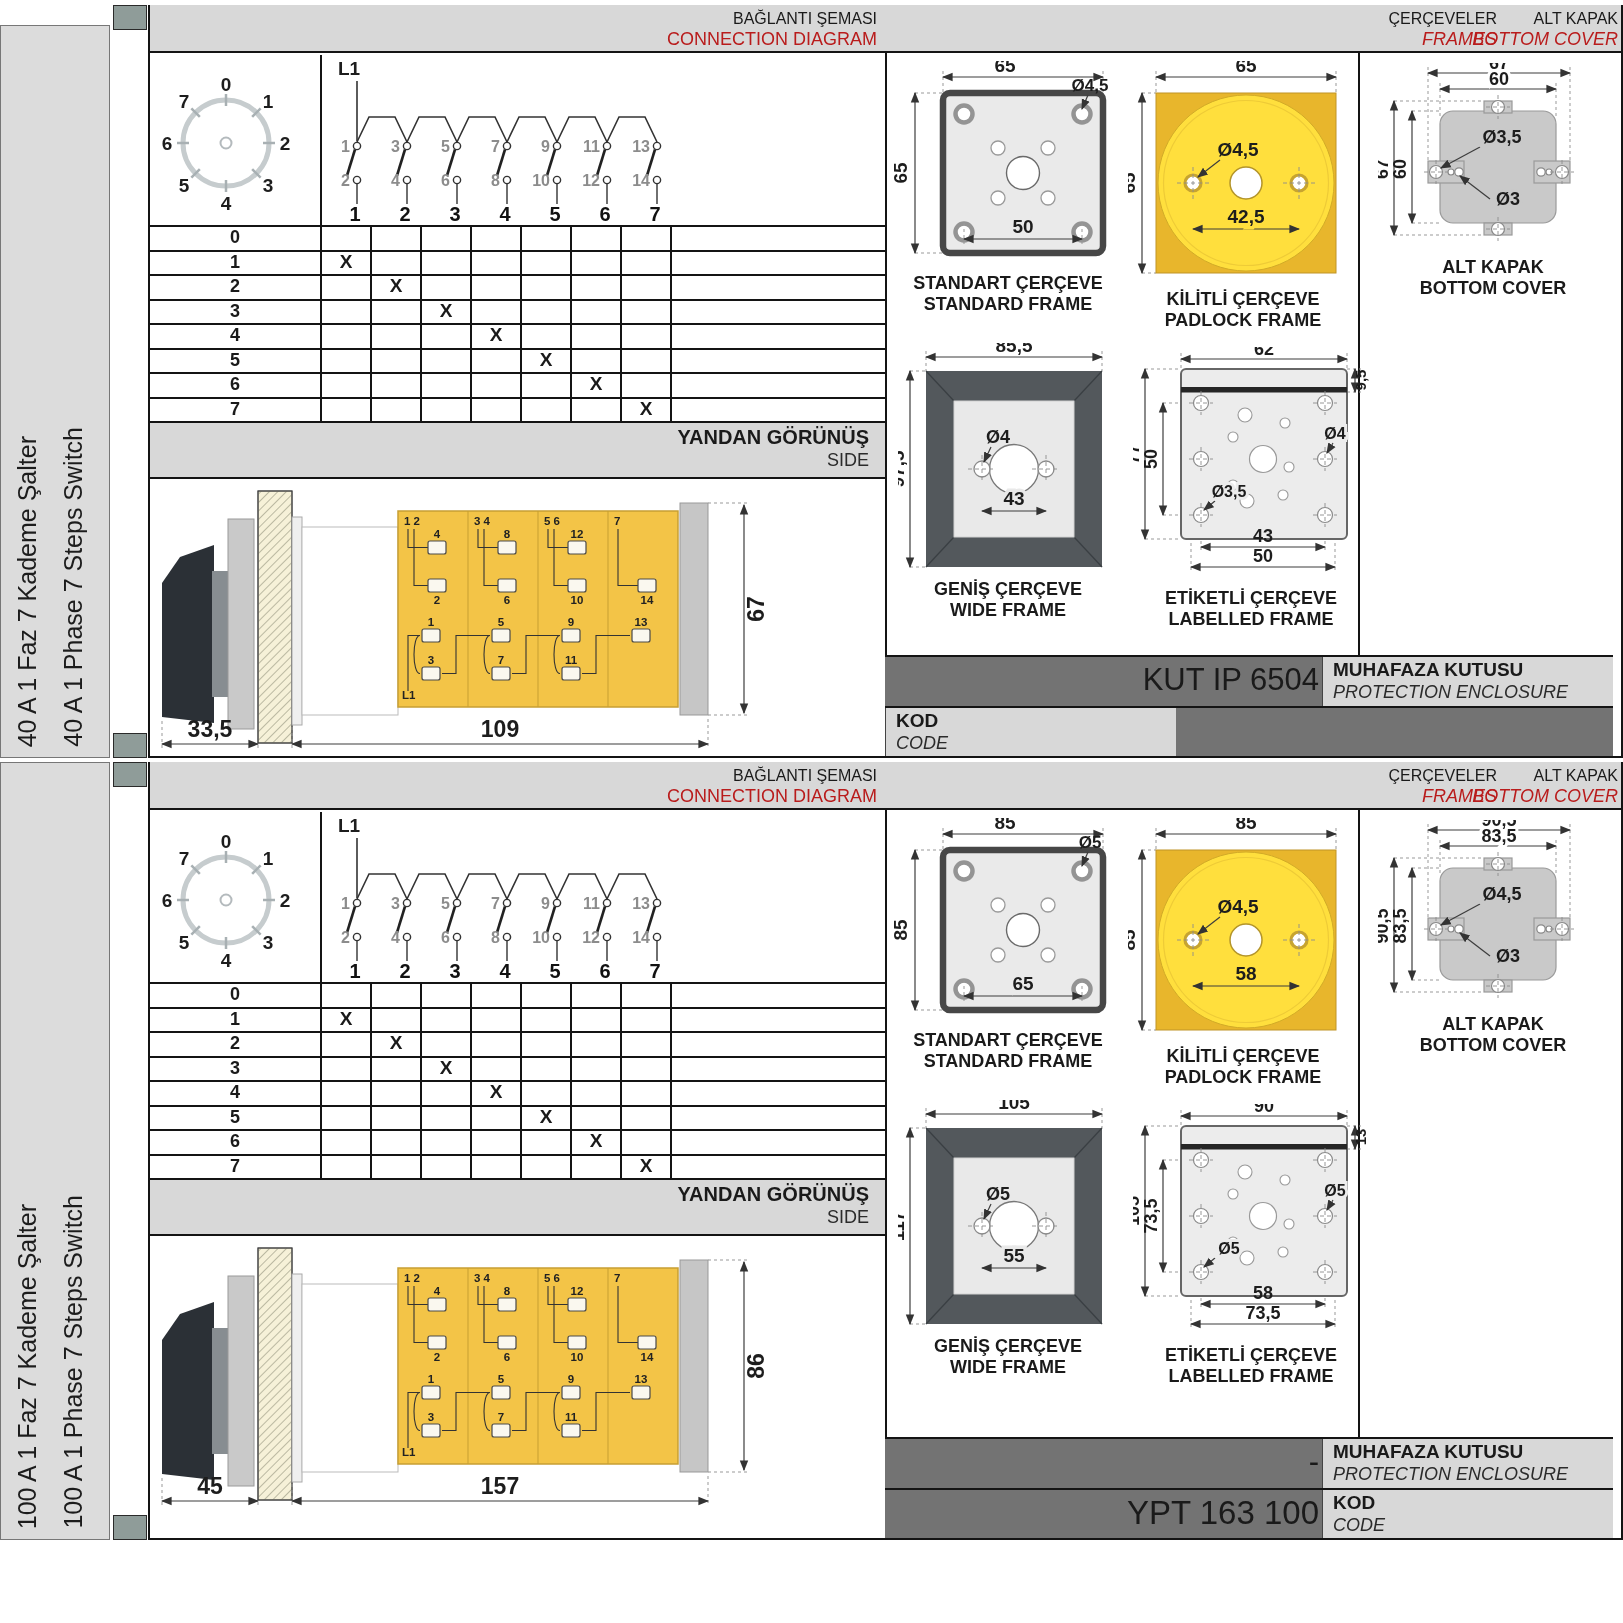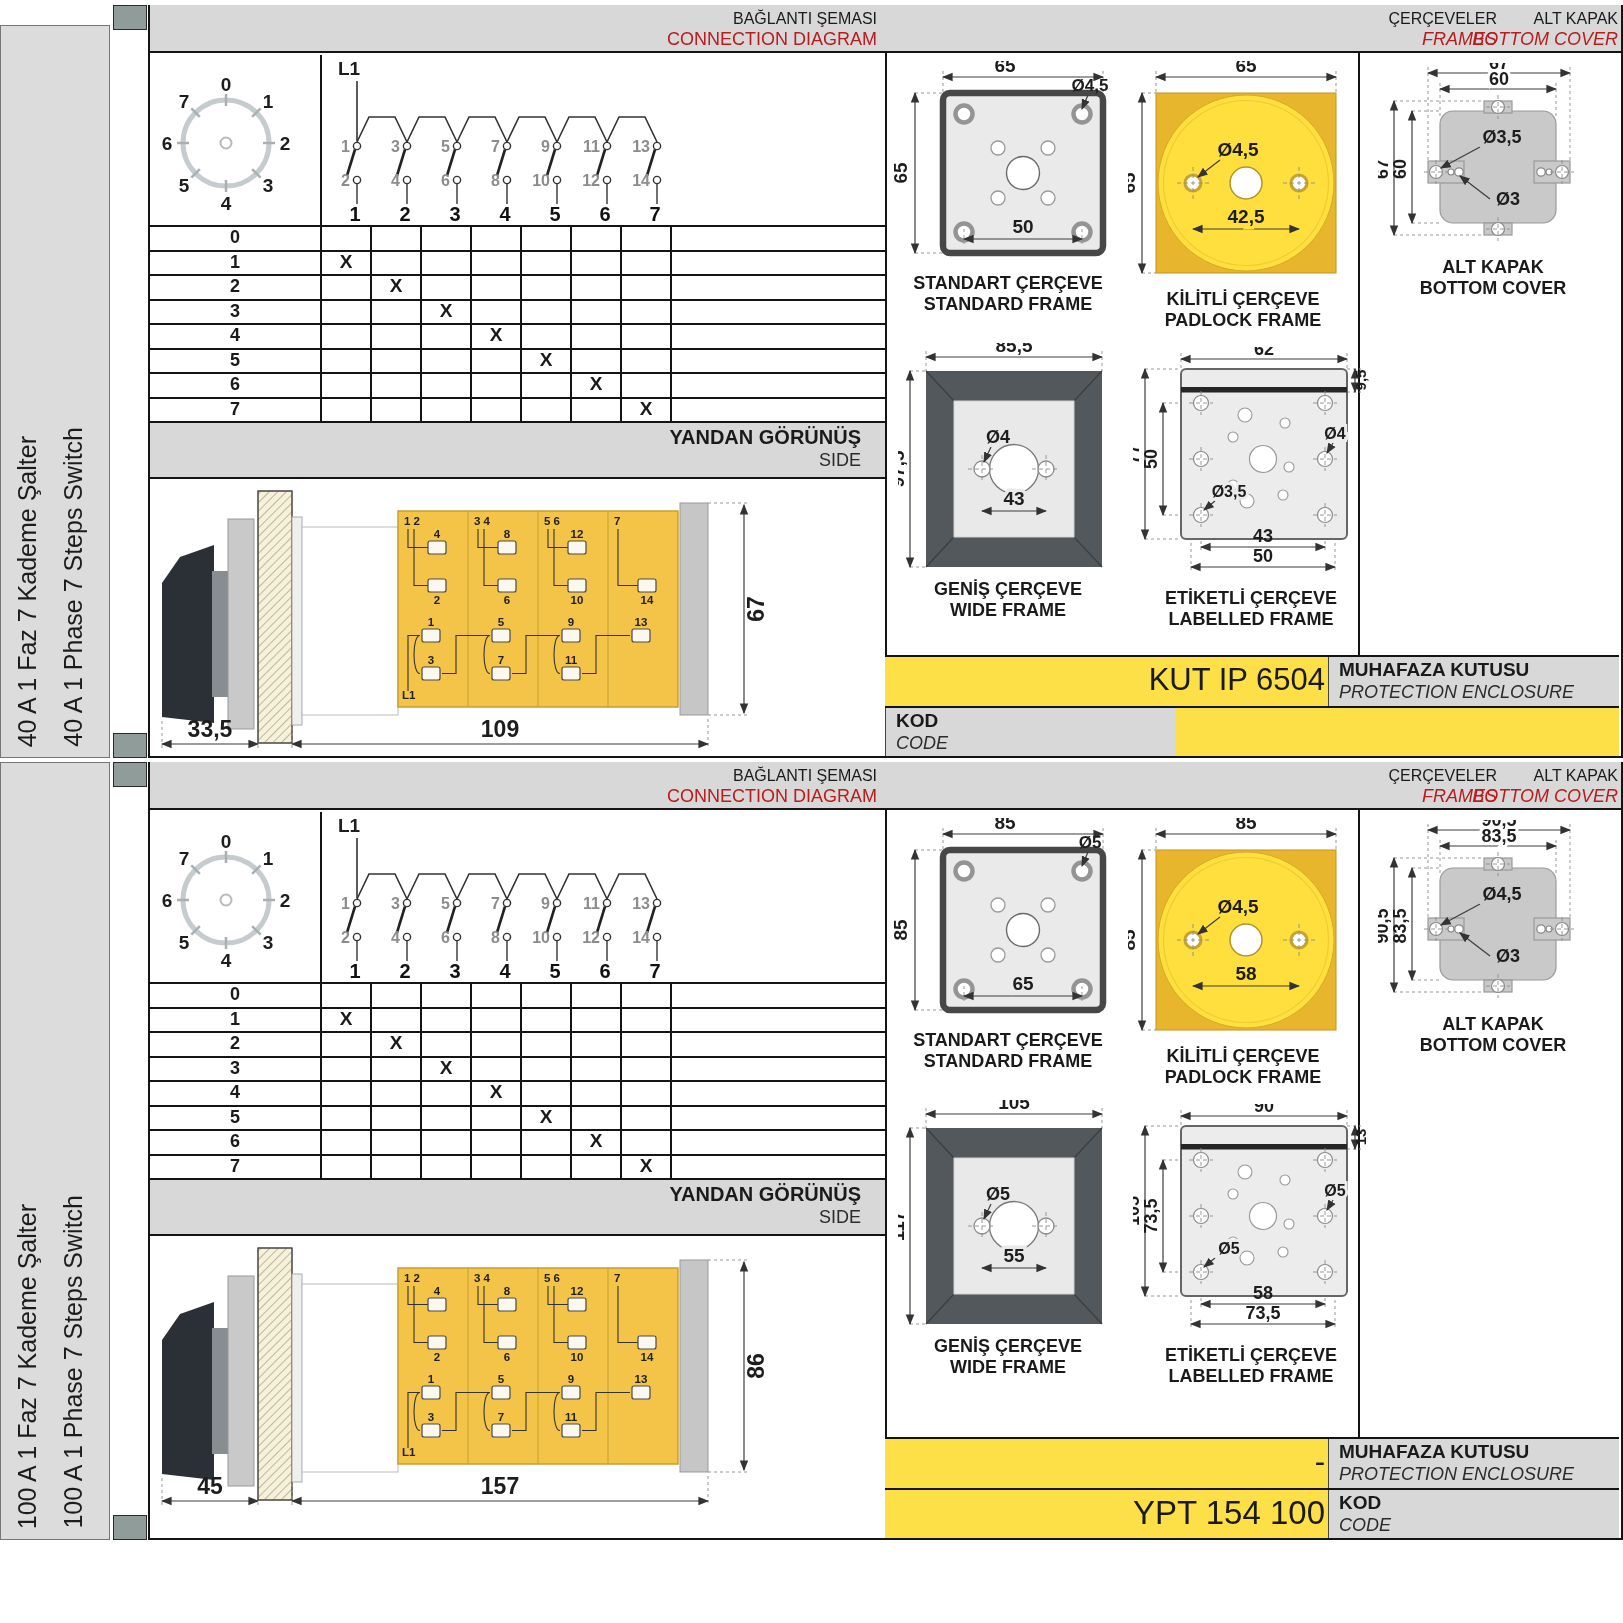--- a/index.html
+++ b/index.html
@@ -31,34 +31,34 @@
   .dialcell{position:absolute;left:150px;top:50px;width:172px;height:170px;border-right:2.5px solid #141414;box-sizing:border-box;}
   .chain{position:absolute;left:324px;top:50px;width:561px;height:170px;}
 
   .xtable{position:absolute;left:150px;top:220px;width:735px;height:196px;border-top:2.5px solid #141414;box-sizing:border-box;}
   .trow{display:flex;height:24.5px;box-sizing:border-box;border-bottom:2.5px solid #141414;}
   .trow:last-child{border-bottom:none;}
   .lab{width:172px;border-right:2.5px solid #141414;box-sizing:border-box;text-align:center;font-weight:bold;font-size:18px;line-height:21px;}
   .c{width:50px;border-right:2.5px solid #141414;box-sizing:border-box;text-align:center;font-weight:bold;font-size:19px;line-height:20px;}
   .wc{flex:1;}
 
-  .sideband{position:absolute;left:150px;top:416px;width:735px;height:58px;background:#d8d8d8;border-top:2.5px solid #141414;border-bottom:2.5px solid #141414;box-sizing:border-box;text-align:right;padding-right:24px;line-height:23px;}
+  .sideband{position:absolute;left:150px;top:416px;width:735px;height:58px;background:#d8d8d8;border-top:2.5px solid #141414;border-bottom:2.5px solid #141414;box-sizing:border-box;text-align:right;padding-right:16px;line-height:23px;}
   .sideband .tr{font-weight:bold;font-size:20px;padding-top:3px;}
   .sideband .en{font-size:18px;color:#2b2b2b;}
   .sideview{position:absolute;left:150px;top:478px;width:735px;height:272px;}
 
   .dg{position:absolute;}
   .cap{position:absolute;text-align:center;font-weight:bold;font-size:18px;line-height:21px;}
   .d-std{left:893px;top:56px;} .cap-std{left:883px;top:268px;width:250px;}
   .d-pad{left:1128px;top:56px;} .cap-pad{left:1118px;top:284px;width:250px;}
   .d-wide{left:898px;top:338px;} .cap-wide{left:893px;top:574px;width:230px;text-align:center;}
   .d-lab{left:1133px;top:342px;} .cap-lab{left:1128px;top:583px;width:246px;}
   .d-cov{left:1378px;top:58px;} .cap-cov{left:1373px;top:252px;width:240px;}
 
-  .coderow{position:absolute;left:885px;right:4px;border-top:2.5px solid #141414;display:flex;box-sizing:border-box;background:#fde047;}
+  .coderow{position:absolute;left:885px;right:10px;border-top:2.5px solid #141414;display:flex;box-sizing:border-box;background:#737373;}
   .cr1{bottom:52px;height:51px;} .cr2{bottom:2px;height:50px;}
   .codeval{flex:1;text-align:right;padding-right:3px;font-size:31px;line-height:46px;white-space:nowrap;}
   .cr2 .codeval{font-size:33px;}
   .codelab{width:291px;background:#d8d8d8;border-left:1.5px solid #444;box-sizing:border-box;padding:2px 6px 16px 10px;line-height:22px;}
   .codelab .tr{font-weight:bold;font-size:19px;}
   .codelab .en{font-style:italic;font-size:18px;color:#2b2b2b;}
 
   svg text{font-family:"Liberation Sans",sans-serif;}
   .dimtxt{font-weight:bold;fill:#1d1d1d;}
   .dimln{stroke:#3d3d3d;stroke-width:1.2;fill:none;}
@@ -1336,21 +1336,21 @@
   </div>
 
   <div class="coderow cr1">
     <div class="codeval">-</div>
     <div class="codelab">
       <div class="tr">MUHAFAZA KUTUSU</div>
       <div class="en">PROTECTION ENCLOSURE</div>
     </div>
   </div>
   <div class="coderow cr2">
-    <div class="codeval">YPT 154 100</div>
+    <div class="codeval">YPT 163 100</div>
     <div class="codelab">
       <div class="tr">KOD</div>
       <div class="en">CODE</div>
     </div>
   </div>
 
 </div>
 </div>
 
 </body></html>

